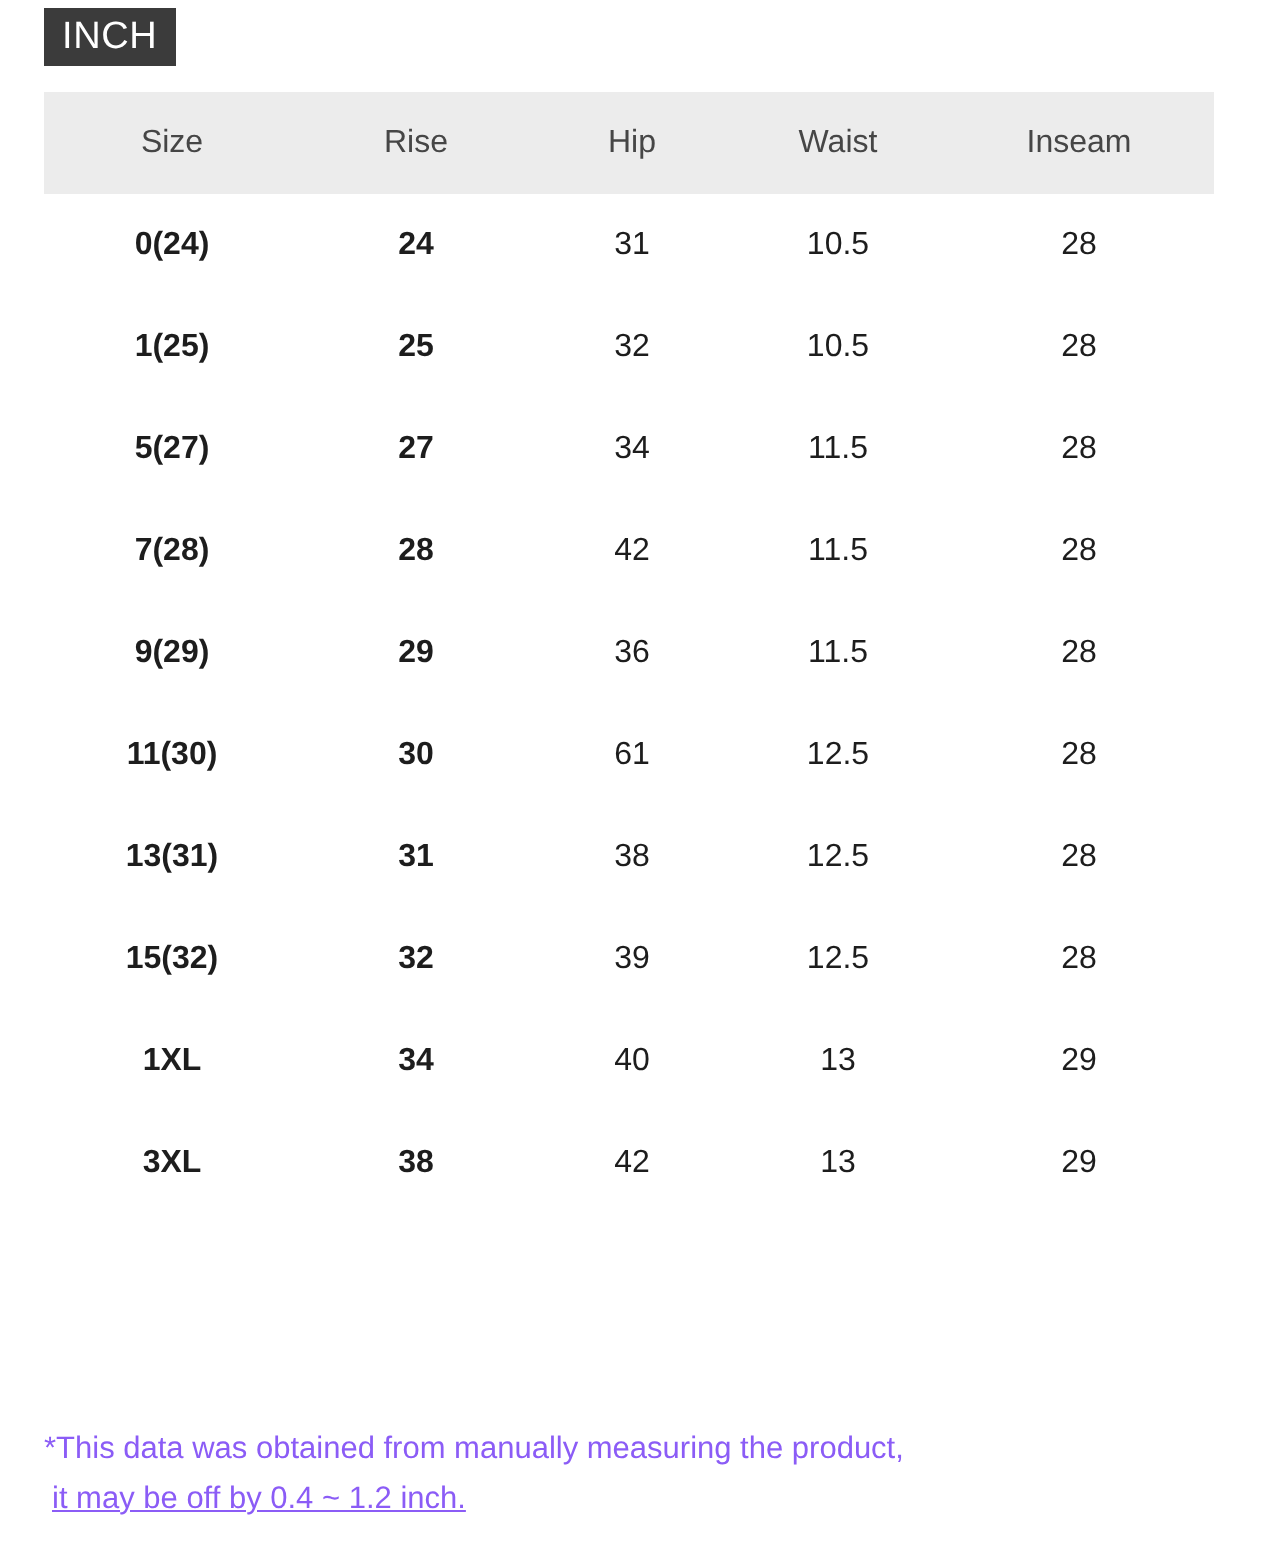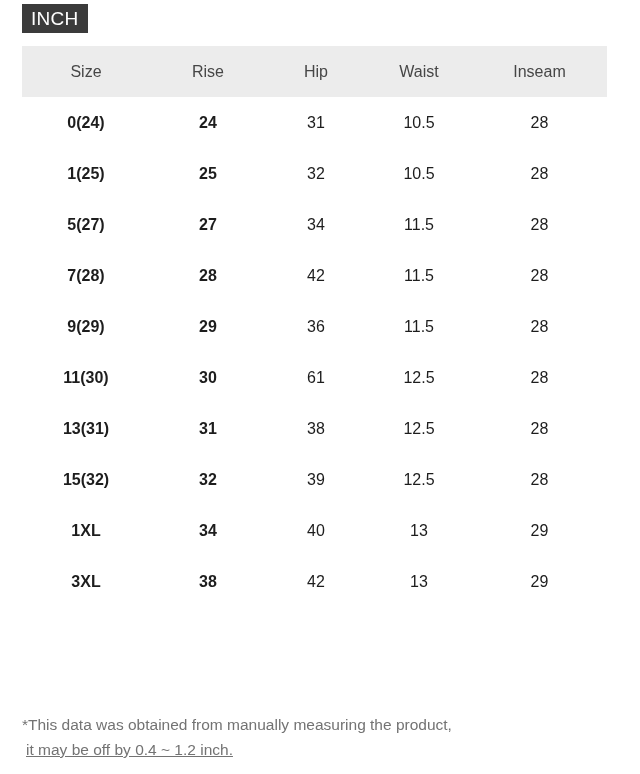--- a/index.html
+++ b/index.html
@@ -89,21 +89,21 @@
   .col-inseam { width: 135px; }
 
   
   .footnote {
     position: absolute;
     left: 22px;
     top: 712px;
     width: 600px;
     font-size: 15.5px;
     line-height: 25px;
-    color: #737373;
+    color: #8b5cf6;
   }
   .footnote .line2 {
     display: block;
     padding-left: 4px;
     text-decoration: underline;
   }
 </style>
 </head>
 <body>
 

